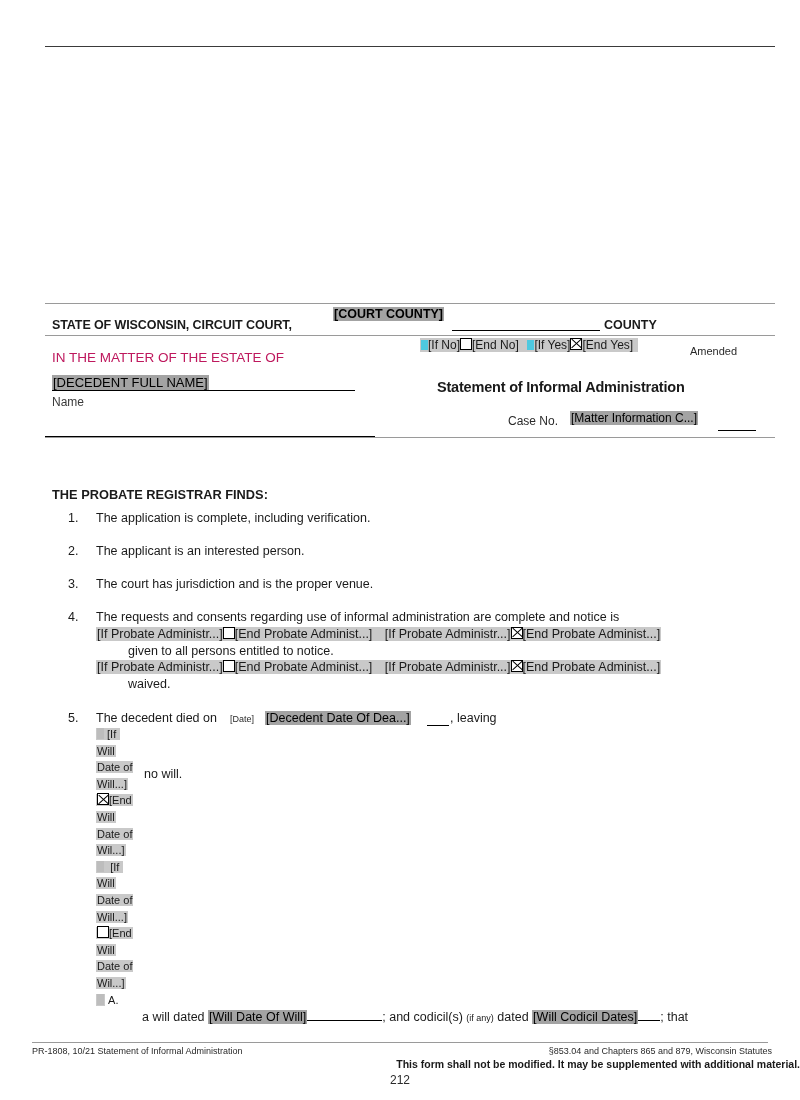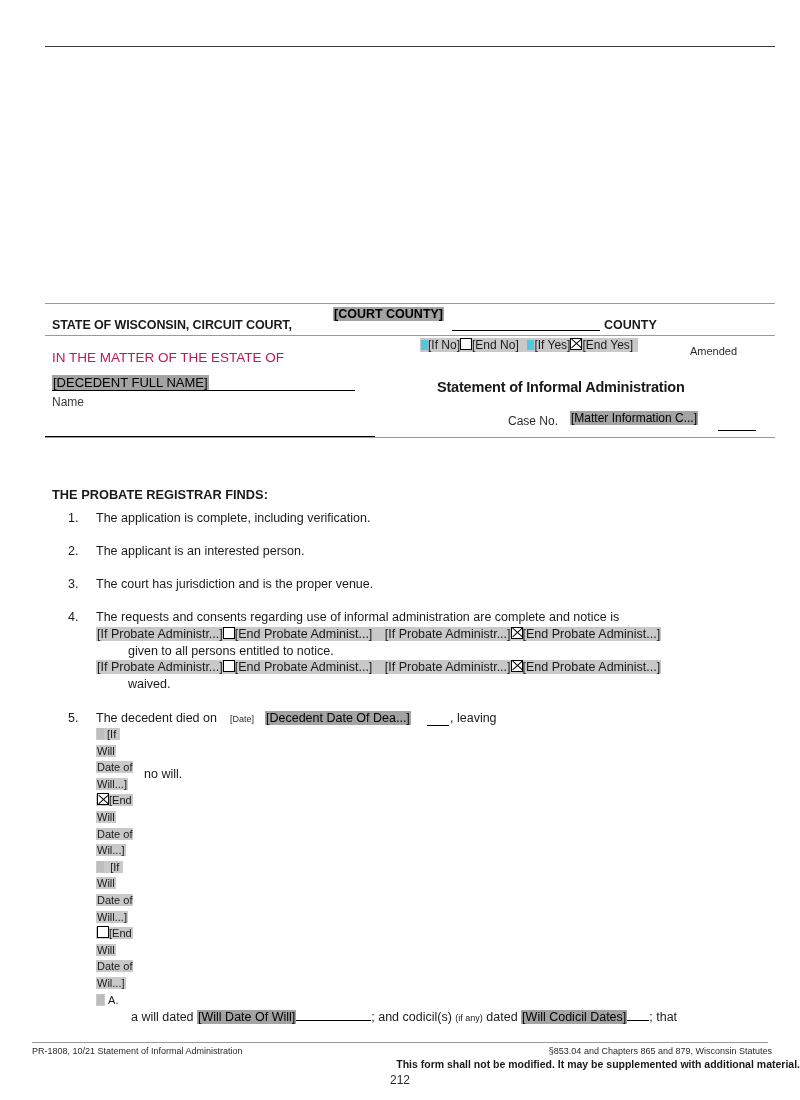--- a/index.html
+++ b/index.html
@@ -147,21 +147,21 @@
   }
   .stack div { white-space:nowrap; }
 
   .nowill {
     position:absolute; left:144px; top:726px;
     font-size:12.5px;
     margin-top:41px;
   }
 
   .willdate-line {
-    position:absolute; left:131px; top:1010px;
+    position:absolute; left:142px; top:1010px;
     font-size:12.5px; white-space:nowrap;
   }
   .tiny { font-size:9px; }
 
   
   .foot-left {
     position:absolute; left:32px; top:1046px;
     font-size:9px; color:#2a2a2a;
   }
   .foot-right {

